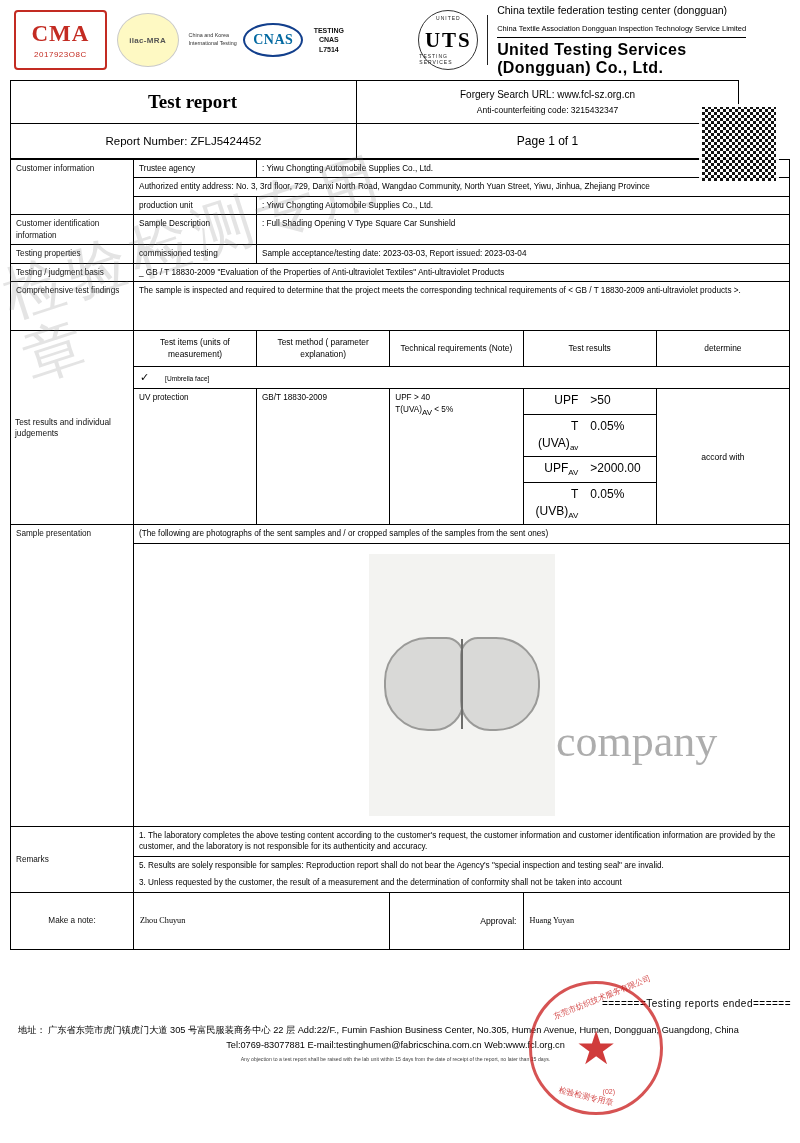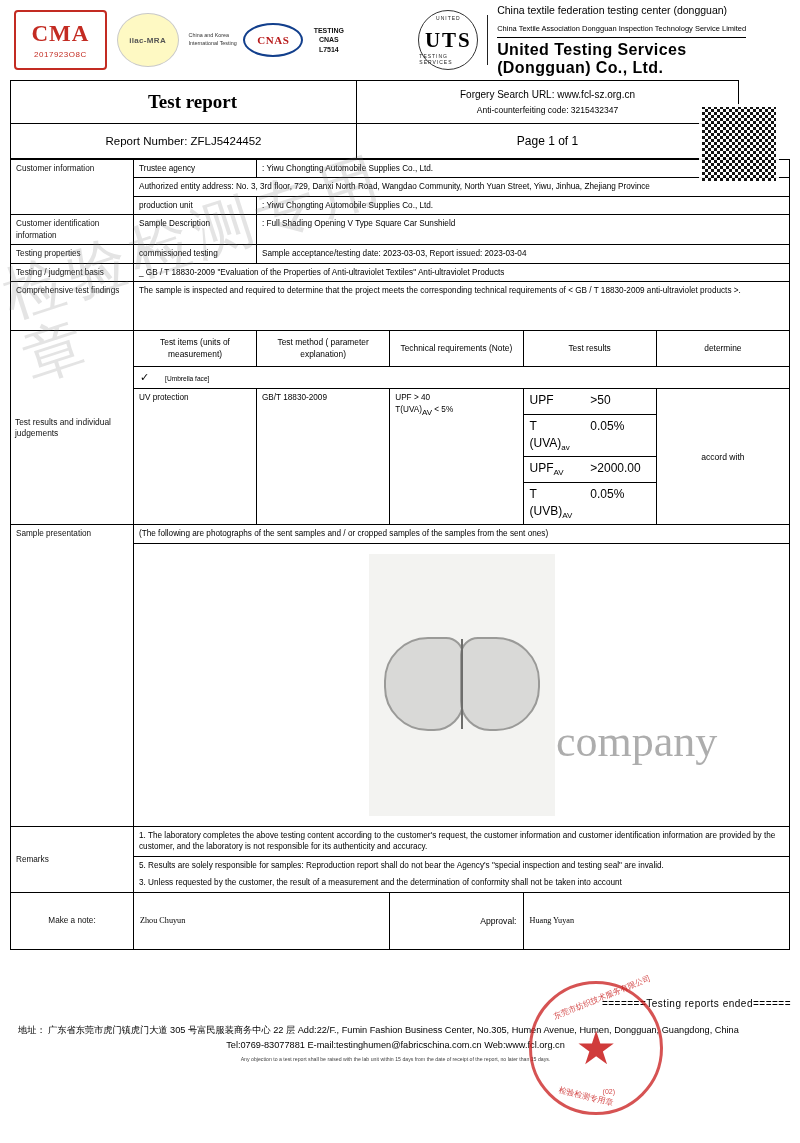--- a/index.html
+++ b/index.html
@@ -93,22 +93,22 @@
     justify-content: center;
   }
   .cnas-ellipse {
     width: 58px;
     height: 30px;
     border: 2.5px solid #123f8c;
     border-radius: 50%;
     display: flex;
     align-items: center;
     justify-content: center;
-    color: #b91c1c;
-    font-size: 11px;
+    color: #0369a1;
+    font-size: 14px;
     font-weight: bold;
     font-family: "Liberation Serif", serif;
     letter-spacing: 0.5px;
   }
   .cnas-caption {
     font-size: 7px;
     font-weight: bold;
     text-align: center;
     line-height: 1.35;
     color: #111;
@@ -282,21 +282,21 @@
     width: 100%;
     border-collapse: collapse;
   }
   .results-grid td {
     border: none;
     border-bottom: 1px solid #000;
     font-size: 12px;
     padding: 3px 6px;
   }
   .results-grid tr:last-child td { border-bottom: none; }
-  .results-grid td.r { text-align: left; width: 46%; }
+  .results-grid td.r { text-align: right; width: 46%; }
 
   
   .sample-cap {
     font-size: 6.4px;
     padding: 4px 6px;
   }
   .photo-wrap {
     height: 272px;
     display: flex;
     align-items: flex-start;

